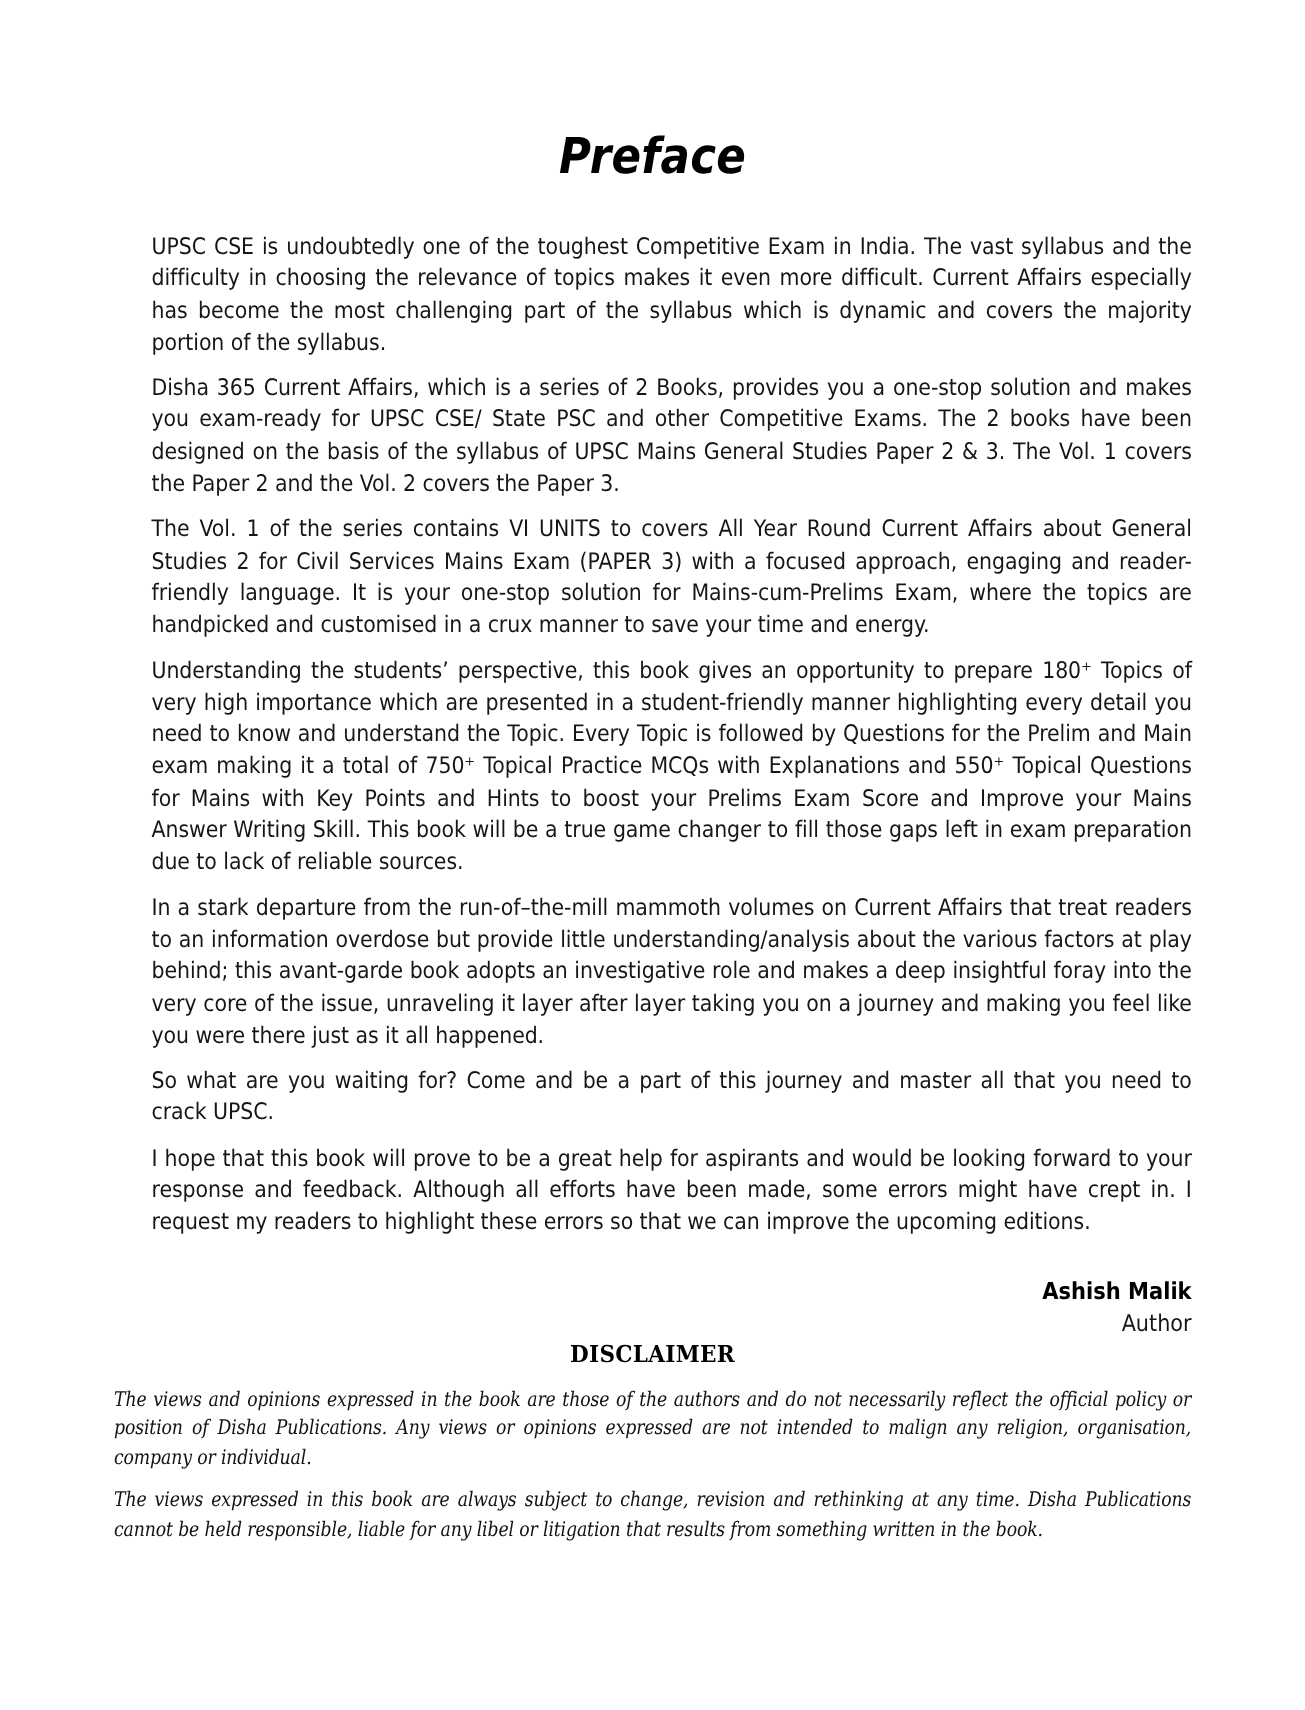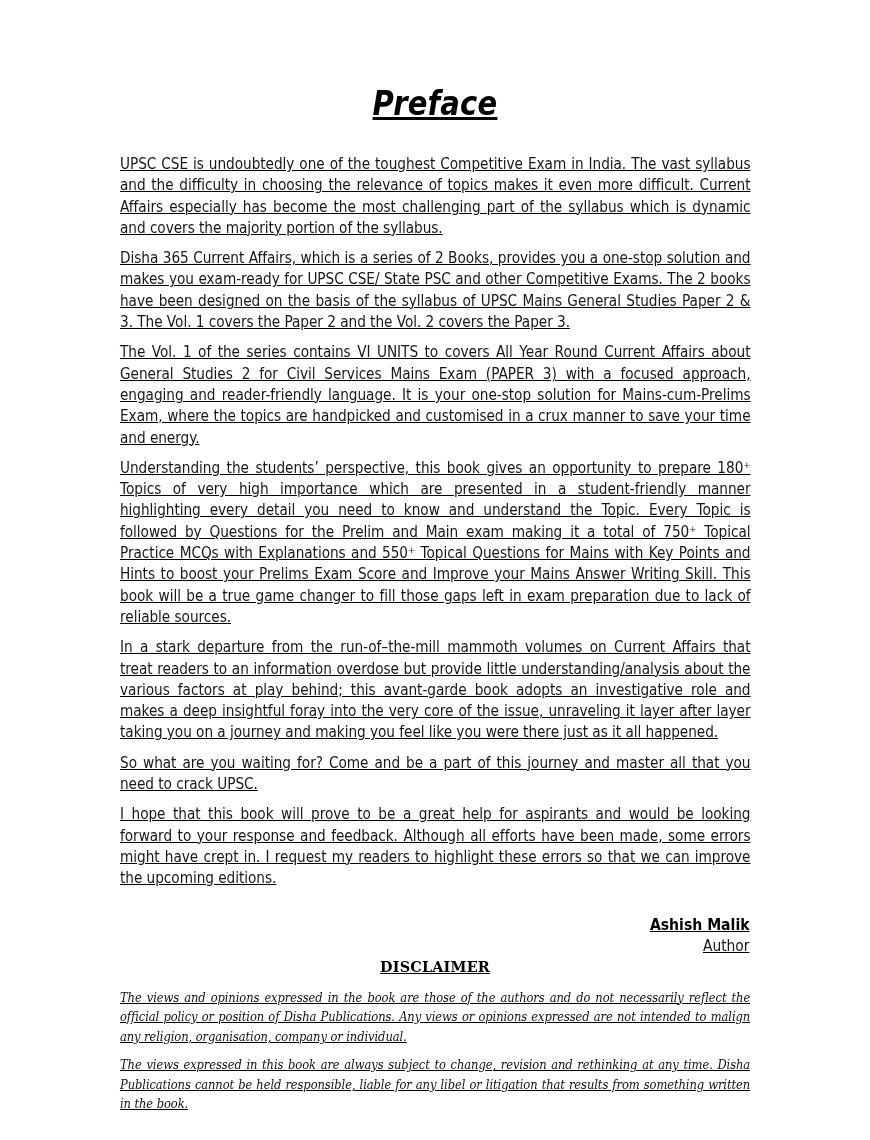--- a/index.html
+++ b/index.html
@@ -17,42 +17,42 @@
     -webkit-font-smoothing: antialiased;
   }
 
   .page {
     position: absolute;
     left: 0;
     top: 0;
     width: 870px;
     height: 883px;
     box-sizing: border-box;
-    padding: 0 120px;
-    text-decoration: underline;
+    padding: 0 76px;
   }
 
   
   .title {
     text-align: center;
     font-family: "DejaVu Sans", sans-serif;
     font-weight: bold;
     font-style: italic;
     font-size: 33px;
     letter-spacing: 0.2px;
     margin: 0;
     padding-top: 87px;
     line-height: 1.0;
     transform: scaleX(0.88);
     transform-origin: center center;
   }
 
   
   .body-block {
     margin-top: 34px;
+    margin-left: 25px;
   }
 
   p.para {
     font-family: "DejaVu Sans", sans-serif;
     font-size: 15.2px;
     line-height: 21.3px;
     text-align: justify;
     text-justify: inter-word;
     margin: 0 0 9px 0;
     color: #161616;

